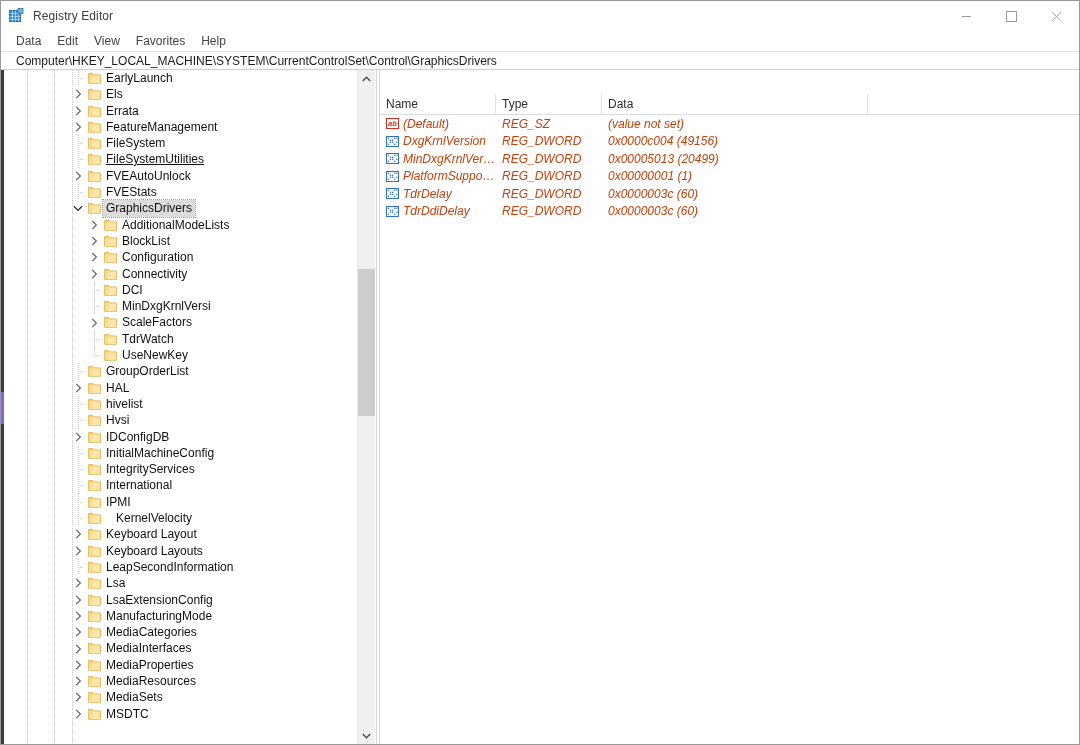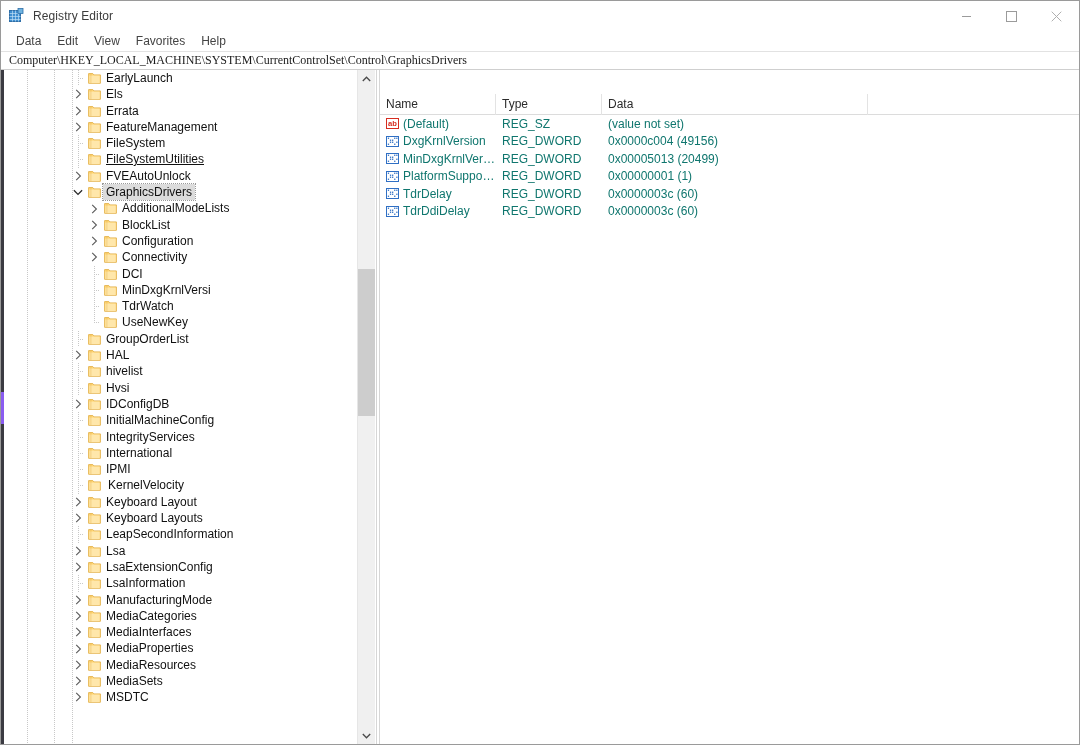--- a/index.html
+++ b/index.html
@@ -92,23 +92,22 @@
     background: #ffffff;
     border-top: 1px solid #e2e2e2;
     border-bottom: 1px solid #cfcfcf;
     display: flex;
     align-items: center;
     box-sizing: border-box;
   }
   #address-text {
     font-size: 12px;
     color: #1a1a1a;
-    padding-left: 8px;
+    padding-left: 15px;
     white-space: nowrap;
-    font-family: Liberation Serif, serif;
   }
 
   
   #content {
     flex: 1;
     display: flex;
     position: relative;
     min-height: 0;
     background: #ffffff;
   }
@@ -279,24 +278,25 @@
   .vhcell.spacer { flex: 1; border-right: none; }
 
   .vrow {
     height: 17.5px;
     display: flex;
     align-items: center;
     white-space: nowrap;
   }
   .vcell {
     font-size: 12px;
-    color: #0f766e;
+    color: #c2410c;
     box-sizing: border-box;
     overflow: hidden;
     text-overflow: ellipsis;
+    font-style: italic;
   }
   .vcell.c1 {
     width: 116px;
     padding-left: 6px;
     display: flex;
     align-items: center;
     gap: 4px;
   }
   .vcell.c2 { width: 106px; padding-left: 6px; }
   .vcell.c3 { width: 266px; padding-left: 6px; }
@@ -447,20 +447,31 @@
             </div>
             <div class="folder" style="left: 84px;"><svg width="13" height="12" viewBox="0 0 13 12">
                 <path d="M0.6 1.6 h4.2 l1.1 1.3 h6.5 v8.4 h-11.8 z" fill="#ffd77a" stroke="#e0a93c" stroke-width="0.8" stroke-linejoin="round"></path>
                 <path d="M1.4 3.6 h10.3 v7.4 h-10.3 z" fill="#ffe7ab"></path>
                 <path d="M2.9 1.6 v9.6" stroke="#e0a93c" stroke-width="0.7" opacity="0.55"></path>
               </svg></div>
             <div class="tlabel" style="left: 102px;">FVEAutoUnlock</div>
           </div>
           <div class="trow">
             <div class="twig" style="left: 66px;">
+              <div class="elbow"></div>
+            </div>
+            <div class="folder" style="left: 84px;"><svg width="13" height="12" viewBox="0 0 13 12">
+                <path d="M0.6 1.6 h4.2 l1.1 1.3 h6.5 v8.4 h-11.8 z" fill="#ffd77a" stroke="#e0a93c" stroke-width="0.8" stroke-linejoin="round"></path>
+                <path d="M1.4 3.6 h10.3 v7.4 h-10.3 z" fill="#ffe7ab"></path>
+                <path d="M2.9 1.6 v9.6" stroke="#e0a93c" stroke-width="0.7" opacity="0.55"></path>
+              </svg></div>
+            <div class="tlabel" style="left: 102px;">FVEStats</div>
+          </div>
+          <div class="trow">
+            <div class="twig" style="left: 66px;">
               <svg class="chev" width="10" height="7" viewBox="0 0 10 7">
                 <path d="M0.9 1.2 L5 5.4 L9.1 1.2" stroke="#2b2b2b" stroke-width="1.3" fill="none"></path>
               </svg>
             </div>
             <div class="folder" style="left: 84px;"><svg width="13" height="12" viewBox="0 0 13 12">
                 <path d="M0.6 1.6 h4.2 l1.1 1.3 h6.5 v8.4 h-11.8 z" fill="#ffd77a" stroke="#e0a93c" stroke-width="0.8" stroke-linejoin="round"></path>
                 <path d="M1.4 3.6 h10.3 v7.4 h-10.3 z" fill="#ffe7ab"></path>
                 <path d="M2.9 1.6 v9.6" stroke="#e0a93c" stroke-width="0.7" opacity="0.55"></path>
               </svg></div>
             <div class="tlabel sel" style="left: 102px;">GraphicsDrivers</div>
@@ -534,20 +545,33 @@
             </div>
             <div class="folder" style="left: 100px;"><svg width="13" height="12" viewBox="0 0 13 12">
                 <path d="M0.6 1.6 h4.2 l1.1 1.3 h6.5 v8.4 h-11.8 z" fill="#ffd77a" stroke="#e0a93c" stroke-width="0.8" stroke-linejoin="round"></path>
                 <path d="M1.4 3.6 h10.3 v7.4 h-10.3 z" fill="#ffe7ab"></path>
                 <path d="M2.9 1.6 v9.6" stroke="#e0a93c" stroke-width="0.7" opacity="0.55"></path>
               </svg></div>
             <div class="tlabel" style="left: 118px;">MinDxgKrnlVersi</div>
           </div>
           <div class="trow">
             <div class="twig" style="left: 82px;">
+              <svg class="chev" width="7" height="10" viewBox="0 0 7 10">
+                <path d="M1.2 0.9 L5.4 5 L1.2 9.1" stroke="#5a5a5a" stroke-width="1.1" fill="none"></path>
+              </svg>
+            </div>
+            <div class="folder" style="left: 100px;"><svg width="13" height="12" viewBox="0 0 13 12">
+                <path d="M0.6 1.6 h4.2 l1.1 1.3 h6.5 v8.4 h-11.8 z" fill="#ffd77a" stroke="#e0a93c" stroke-width="0.8" stroke-linejoin="round"></path>
+                <path d="M1.4 3.6 h10.3 v7.4 h-10.3 z" fill="#ffe7ab"></path>
+                <path d="M2.9 1.6 v9.6" stroke="#e0a93c" stroke-width="0.7" opacity="0.55"></path>
+              </svg></div>
+            <div class="tlabel" style="left: 118px;">ScaleFactors</div>
+          </div>
+          <div class="trow">
+            <div class="twig" style="left: 82px;">
               <div class="elbow"></div>
             </div>
             <div class="folder" style="left: 100px;"><svg width="13" height="12" viewBox="0 0 13 12">
                 <path d="M0.6 1.6 h4.2 l1.1 1.3 h6.5 v8.4 h-11.8 z" fill="#ffd77a" stroke="#e0a93c" stroke-width="0.8" stroke-linejoin="round"></path>
                 <path d="M1.4 3.6 h10.3 v7.4 h-10.3 z" fill="#ffe7ab"></path>
                 <path d="M2.9 1.6 v9.6" stroke="#e0a93c" stroke-width="0.7" opacity="0.55"></path>
               </svg></div>
             <div class="tlabel" style="left: 118px;">TdrWatch</div>
           </div>
           <div class="trow">
@@ -666,21 +690,21 @@
           </div>
           <div class="trow">
             <div class="twig" style="left: 66px;">
               <div class="elbow"></div>
             </div>
             <div class="folder" style="left: 84px;"><svg width="13" height="12" viewBox="0 0 13 12">
                 <path d="M0.6 1.6 h4.2 l1.1 1.3 h6.5 v8.4 h-11.8 z" fill="#ffd77a" stroke="#e0a93c" stroke-width="0.8" stroke-linejoin="round"></path>
                 <path d="M1.4 3.6 h10.3 v7.4 h-10.3 z" fill="#ffe7ab"></path>
                 <path d="M2.9 1.6 v9.6" stroke="#e0a93c" stroke-width="0.7" opacity="0.55"></path>
               </svg></div>
-            <div class="tlabel" style="left: 104px; text-align: right;">KernelVelocity</div>
+            <div class="tlabel" style="left: 112px; text-align: right;">KernelVelocity</div>
           </div>
           <div class="trow">
             <div class="twig" style="left: 66px;">
               <svg class="chev" width="7" height="10" viewBox="0 0 7 10">
                 <path d="M1.2 0.9 L5.4 5 L1.2 9.1" stroke="#5a5a5a" stroke-width="1.1" fill="none"></path>
               </svg>
             </div>
             <div class="folder" style="left: 84px;"><svg width="13" height="12" viewBox="0 0 13 12">
                 <path d="M0.6 1.6 h4.2 l1.1 1.3 h6.5 v8.4 h-11.8 z" fill="#ffd77a" stroke="#e0a93c" stroke-width="0.8" stroke-linejoin="round"></path>
                 <path d="M1.4 3.6 h10.3 v7.4 h-10.3 z" fill="#ffe7ab"></path>
@@ -730,31 +754,20 @@
               <svg class="chev" width="7" height="10" viewBox="0 0 7 10">
                 <path d="M1.2 0.9 L5.4 5 L1.2 9.1" stroke="#5a5a5a" stroke-width="1.1" fill="none"></path>
               </svg>
             </div>
             <div class="folder" style="left: 84px;"><svg width="13" height="12" viewBox="0 0 13 12">
                 <path d="M0.6 1.6 h4.2 l1.1 1.3 h6.5 v8.4 h-11.8 z" fill="#ffd77a" stroke="#e0a93c" stroke-width="0.8" stroke-linejoin="round"></path>
                 <path d="M1.4 3.6 h10.3 v7.4 h-10.3 z" fill="#ffe7ab"></path>
                 <path d="M2.9 1.6 v9.6" stroke="#e0a93c" stroke-width="0.7" opacity="0.55"></path>
               </svg></div>
             <div class="tlabel" style="left: 102px;">LsaExtensionConfig</div>
-          </div>
-          <div class="trow">
-            <div class="twig" style="left: 66px;">
-              <div class="elbow"></div>
-            </div>
-            <div class="folder" style="left: 84px;"><svg width="13" height="12" viewBox="0 0 13 12">
-                <path d="M0.6 1.6 h4.2 l1.1 1.3 h6.5 v8.4 h-11.8 z" fill="#ffd77a" stroke="#e0a93c" stroke-width="0.8" stroke-linejoin="round"></path>
-                <path d="M1.4 3.6 h10.3 v7.4 h-10.3 z" fill="#ffe7ab"></path>
-                <path d="M2.9 1.6 v9.6" stroke="#e0a93c" stroke-width="0.7" opacity="0.55"></path>
-              </svg></div>
-            <div class="tlabel" style="left: 102px;">LsaInformation</div>
           </div>
           <div class="trow">
             <div class="twig" style="left: 66px;">
               <svg class="chev" width="7" height="10" viewBox="0 0 7 10">
                 <path d="M1.2 0.9 L5.4 5 L1.2 9.1" stroke="#5a5a5a" stroke-width="1.1" fill="none"></path>
               </svg>
             </div>
             <div class="folder" style="left: 84px;"><svg width="13" height="12" viewBox="0 0 13 12">
                 <path d="M0.6 1.6 h4.2 l1.1 1.3 h6.5 v8.4 h-11.8 z" fill="#ffd77a" stroke="#e0a93c" stroke-width="0.8" stroke-linejoin="round"></path>
                 <path d="M1.4 3.6 h10.3 v7.4 h-10.3 z" fill="#ffe7ab"></path>

